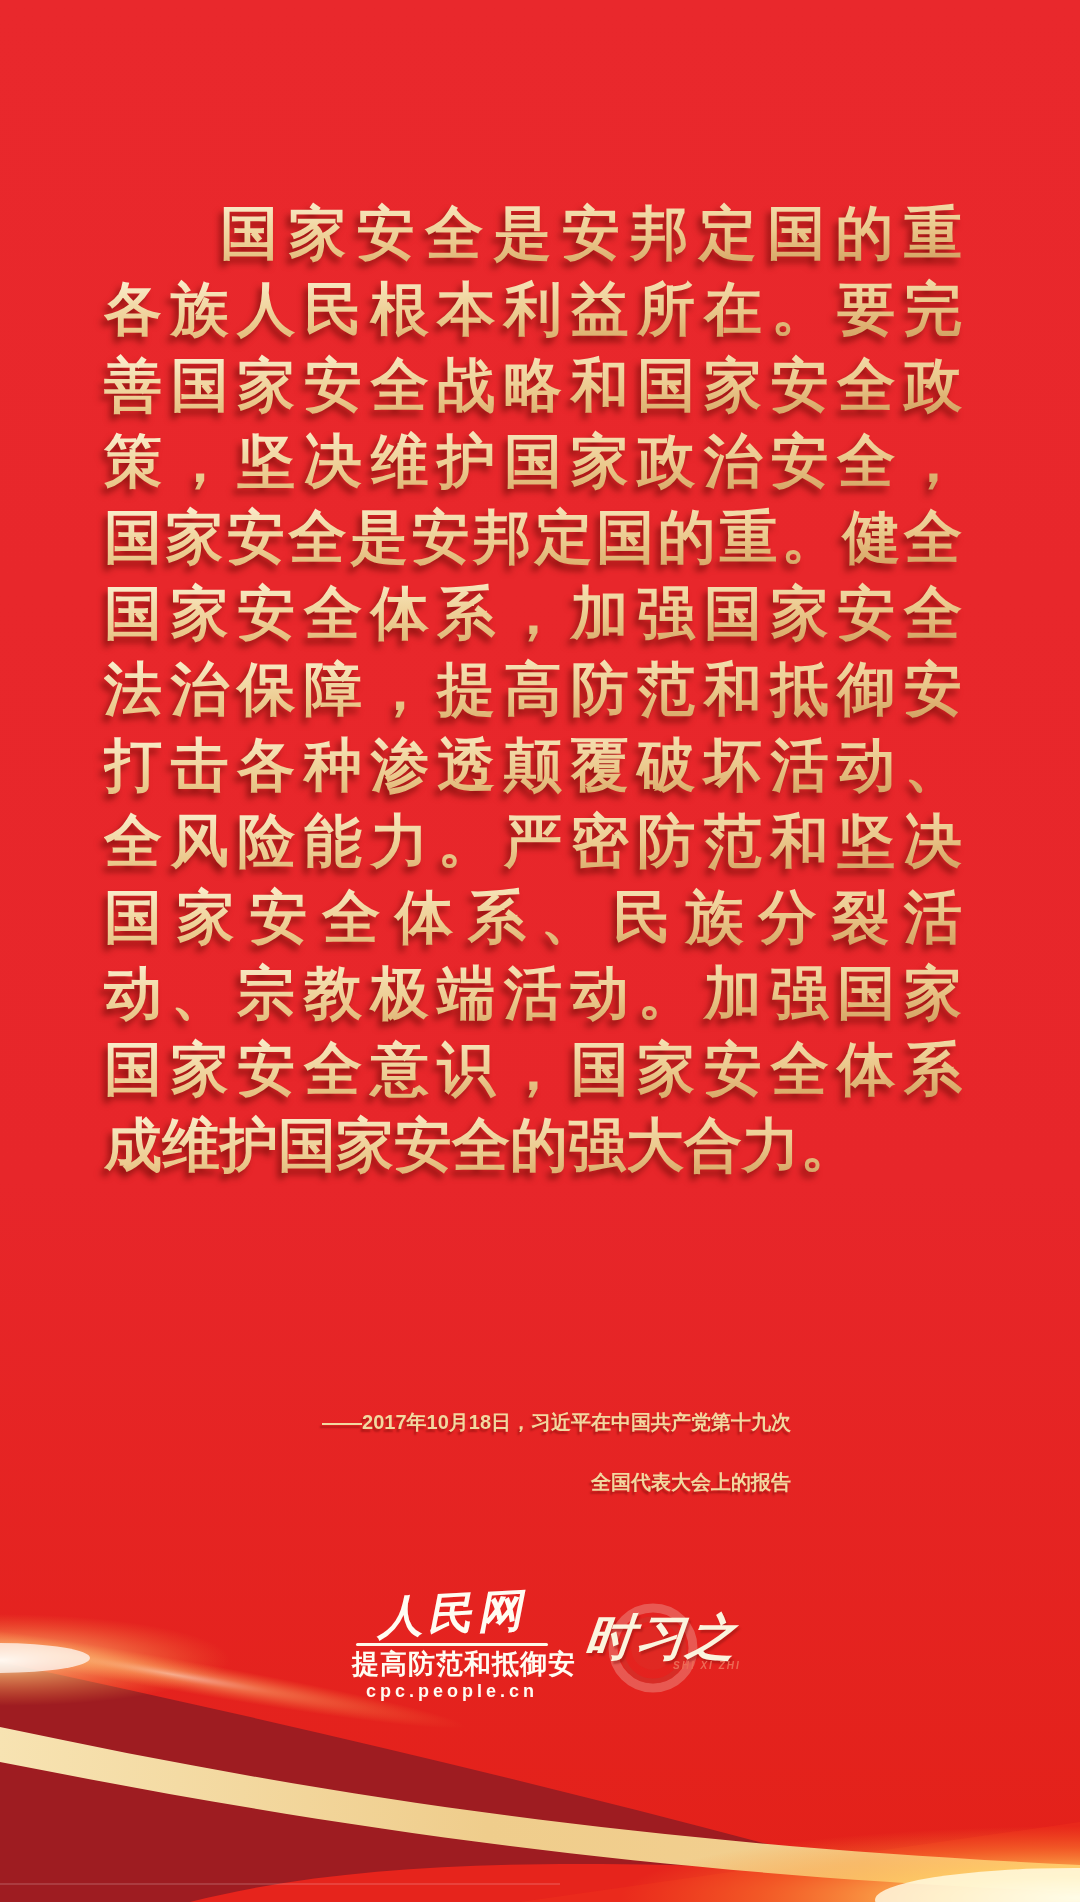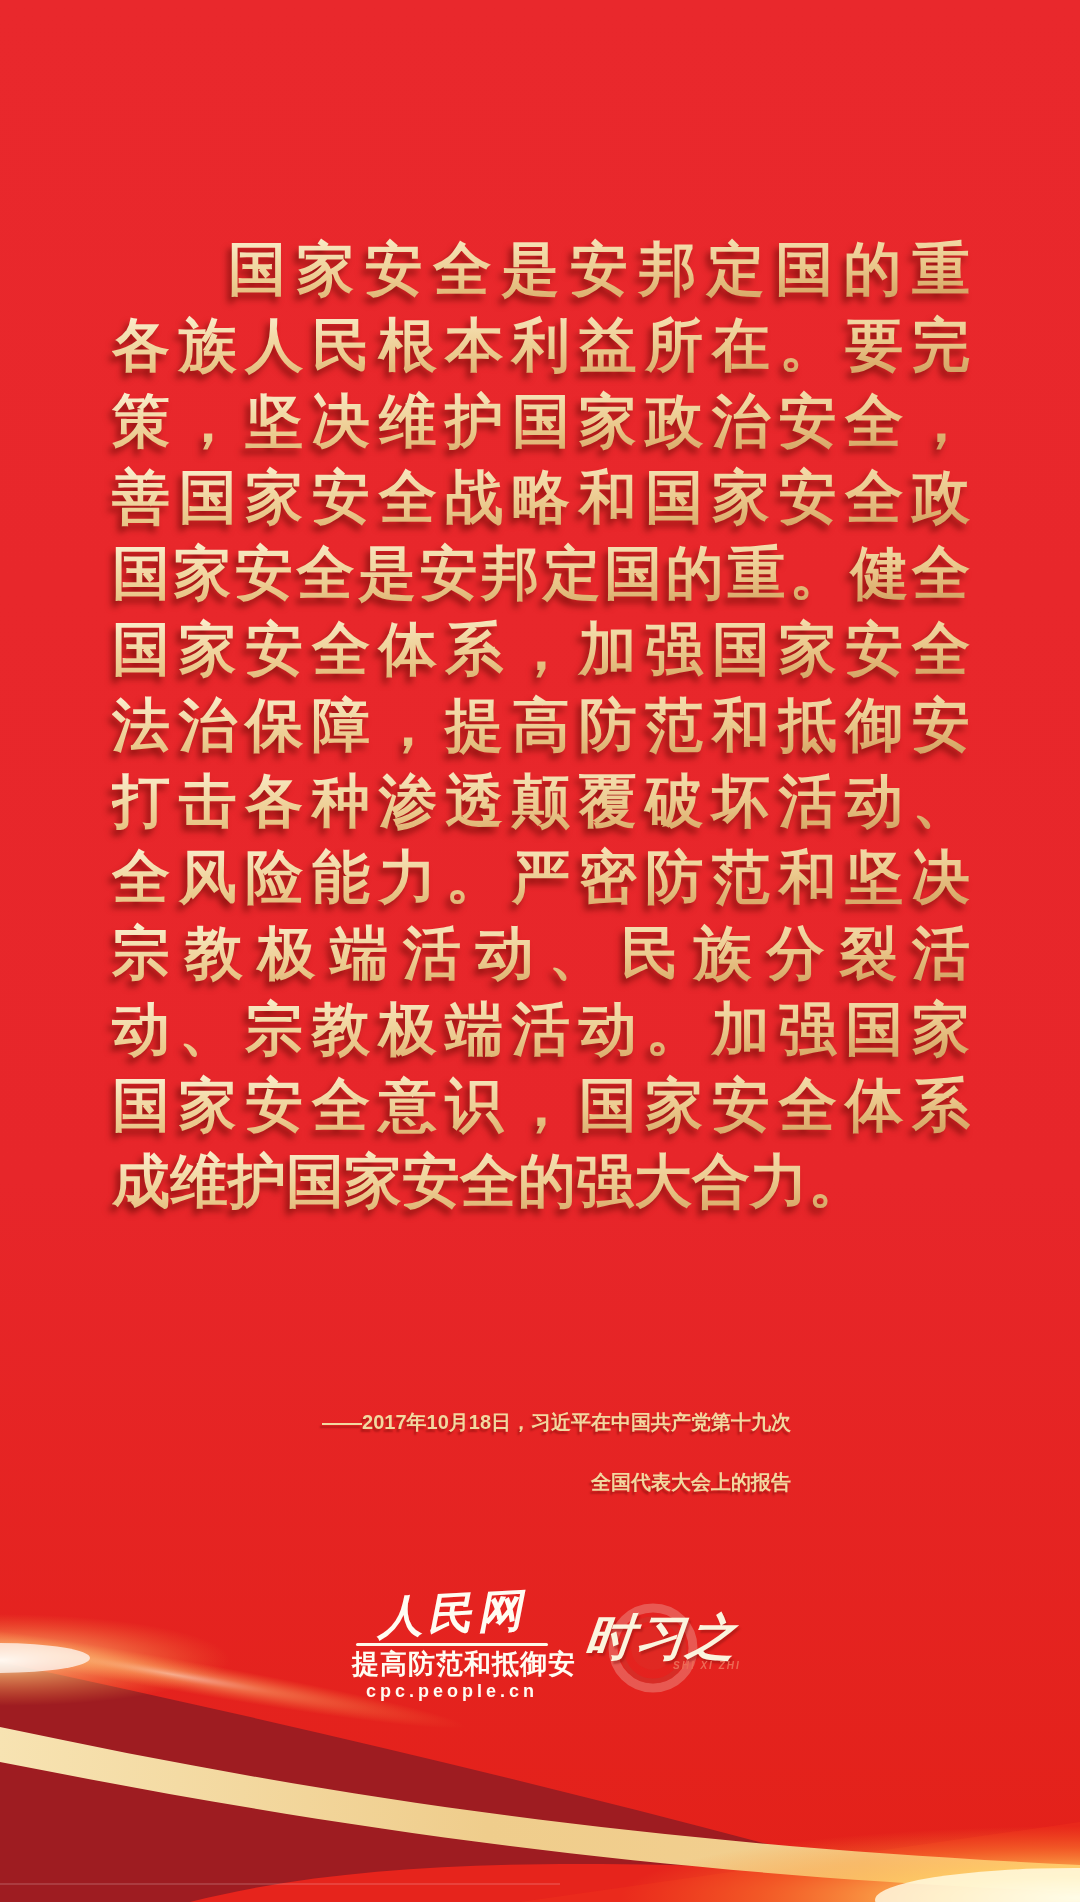--- a/index.html
+++ b/index.html
@@ -8,24 +8,23 @@
     width: 1080px;
     height: 1902px;
     overflow: hidden;
     background: linear-gradient(180deg, #E9282C 0%, #E7262A 62%, #E32119 100%);
     font-family: "Liberation Sans", sans-serif;
   }
 
   
   .quote {
     position: absolute;
-    left: 112px;
+    left: 104px;
     top: 196px;
     width: 858px;
-    margin-top: 36px;
   }
   .qline {
     height: 76px;
     line-height: 76px;
     font-size: 58px;
     font-weight: 700;
     font-family: "Liberation Serif", serif;
     letter-spacing: 0;
     text-align: justify;
     text-align-last: justify;
@@ -144,28 +143,28 @@
   }
 </style>
 </head>
 <body>
 
 <div class="poster">
 
   <div class="quote">
     <div class="qline qline-first">国家安全是安邦定国的重</div>
     <div class="qline">各族人民根本利益所在。要完</div>
+    <div class="qline">善国家安全战略和国家安全政</div>
     <div class="qline">策，坚决维护国家政治安全，</div>
-    <div class="qline">善国家安全战略和国家安全政</div>
     <div class="qline">国家安全是安邦定国的重。健全</div>
     <div class="qline">国家安全体系，加强国家安全</div>
     <div class="qline">法治保障，提高防范和抵御安</div>
     <div class="qline">打击各种渗透颠覆破坏活动、</div>
     <div class="qline">全风险能力。严密防范和坚决</div>
-    <div class="qline">宗教极端活动、民族分裂活</div>
+    <div class="qline">国家安全体系、民族分裂活</div>
     <div class="qline">动、宗教极端活动。加强国家</div>
     <div class="qline">国家安全意识，国家安全体系</div>
     <div class="qline qline-last">成维护国家安全的强大合力。</div>
   </div>
 
   <div class="attribution">
     <div>——2017年10月18日，习近平在中国共产党第十九次</div>
     <div>全国代表大会上的报告</div>
   </div>
 

